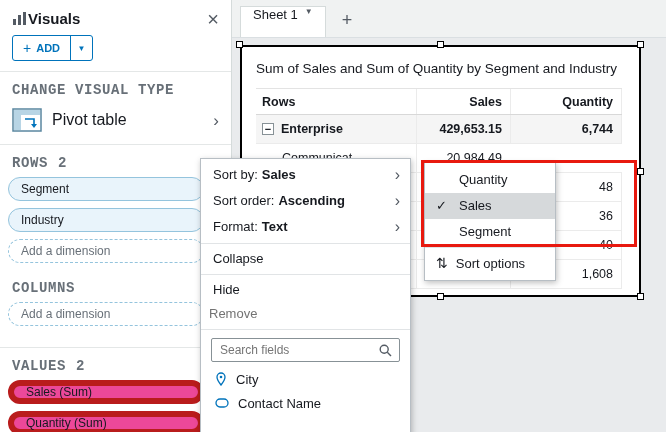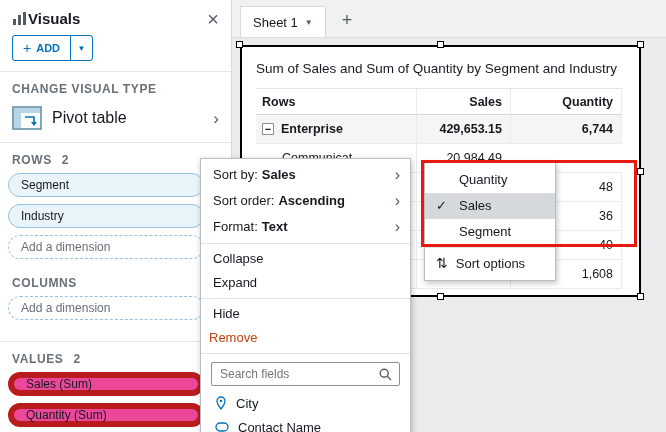--- a/index.html
+++ b/index.html
@@ -13,38 +13,38 @@
   .panel-title { font-size:15px; font-weight:700; flex:1; }
   .close-icon { font-size:20px; color:#545b64; line-height:14px; cursor:pointer; }
   .add-button { display:inline-flex; margin:4px 12px 10px 12px; border:1.5px solid #0073bb;
                 border-radius:3px; height:26px; color:#0073bb; font-size:11px; font-weight:700;
                 align-items:stretch; background:#fff; }
   .add-main { padding:0 10px; display:flex; align-items:center; gap:5px; }
   .add-plus { font-size:14px; font-weight:400; }
   .add-caret { border-left:1.5px solid #0073bb; width:22px; display:flex; align-items:center;
                justify-content:center; font-size:8px; }
   .p-divider { border-top:1px solid #e4e7e7; }
-  .section-label { font-size:12px; font-weight:700; color:#687078; letter-spacing:.6px;
-                   padding:10px 12px 6px 12px; display:flex; gap:10px; }
+  .section-label { font-size:14px; font-weight:700; color:#687078; letter-spacing:.6px;
+                   padding:10px 12px 6px 12px; display:flex; gap:10px;font-family:Liberation Mono, monospace; }
   .visual-type-row { display:flex; align-items:center; padding:4px 12px 12px 12px; }
   .visual-type-label { font-size:16px; margin-left:10px; flex:1; }
   .chev-right { color:#545b64; font-size:17px; line-height:1; }
   .pill { margin:0 0 7px 8px; width:196px; height:24px; border-radius:12px; display:flex;
           align-items:center; padding:0 12px; font-size:12px; }
   .pill.dim  { background:#e9f4fb; border:1px solid #94c4dd; }
   .pill.dash { background:#fff; border:1px dashed #94c4dd; color:#687078; }
   .pill.meas { background:#ec4899; border:6px solid #b91c1c; }
   .spacer-lg { height:14px; }
 
   
   #tabstrip { position:absolute; left:232px; top:0; width:434px; height:38px;
               background:#f0f2f2; border-bottom:1px solid #dadfe2; display:flex;
               align-items:flex-end; z-index:1; }
   .tab { height:31px; background:#fff; border:1px solid #d5dbdb; border-bottom:none;
-         display:flex; align-items:center; gap:7px; padding:0 12px; margin-left:8px;
+         display:flex; align-items:flex-start; gap:7px; padding:0 12px; margin-left:8px;
          font-size:13px; }
   .tab-caret { font-size:8px; color:#545b64; }
   .add-tab { margin-left:16px; margin-bottom:8px; font-size:18px; color:#545b64; line-height:1; cursor:pointer; }
   #canvas { position:absolute; left:232px; top:38px; width:434px; height:394px; background:#e9ebed; z-index:0; }
   #visual { position:absolute; left:240px; top:45px; width:401px; height:252px;
             background:#fff; border:2px solid #000; z-index:1;text-align:right; }
   .visual-title { position:absolute; left:14px; top:14px; font-size:13.5px; white-space:nowrap; }
 
   
   .tbl { position:absolute; left:14px; top:41px; width:366px; font-size:12.5px;
@@ -65,21 +65,21 @@
   .handle { position:absolute; width:7px; height:7px; background:#fff; border:1px solid #000; z-index:6; }
 
   
   #context-menu { position:absolute; left:200px; top:158px; width:211px; height:280px;
                   background:#fff; border:1px solid #b7bec4; box-shadow:1px 2px 6px rgba(0,0,0,.25);
                   z-index:20; padding-top:3px; font-size:13px; }
   .menu-item { height:26px; line-height:26px; padding:0 12px; position:relative; cursor:pointer; }
   .menu-item.short { height:24px; line-height:24px; }
   .mi-value { font-weight:700; margin-left:4px; }
   .sub-arrow { position:absolute; right:10px; top:0; color:#545b64; font-size:16px; }
-  .menu-item.danger { color:#c2410c;padding-left:8px; }
+  .menu-item.danger { color:#737373;padding-left:8px; }
   .m-div { border-top:1px solid #e1e4e6; margin:3px 0; }
   .search-wrap { padding:5px 10px; position:relative; }
   .search-wrap input { width:100%; height:24px; border:1px solid #879196; border-radius:2px;
                        padding:0 26px 0 8px; font-size:12px; font-family:"Liberation Sans",sans-serif;
                        color:#a21caf; outline:none; }
   .search-wrap input::placeholder { color:#87919
 6; }
   .search-icon { position:absolute; right:18px; top:11px; }
   .field-item { height:24px; display:flex; align-items:center; gap:9px; padding:0 14px; cursor:pointer; }
 
@@ -266,23 +266,20 @@
     <span class="sub-arrow">›</span>
   </div>
   <div class="menu-item">
     <span>Format:</span><span class="mi-value">Text</span>
     <span class="sub-arrow">›</span>
   </div>
   <div class="m-div"></div>
   <div class="menu-item short">
     <span>Collapse</span>
   </div>
-  <div class="menu-item short">
-    <span>Expand</span>
-  </div>
   <div class="m-div"></div>
   <div class="menu-item short">
     <span>Hide</span>
   </div>
   <div class="menu-item short danger">
     <span>Remove</span>
   </div>
   <div class="m-div"></div>
   <div class="search-wrap">
     <input type="text" placeholder="Search fields" style="">

